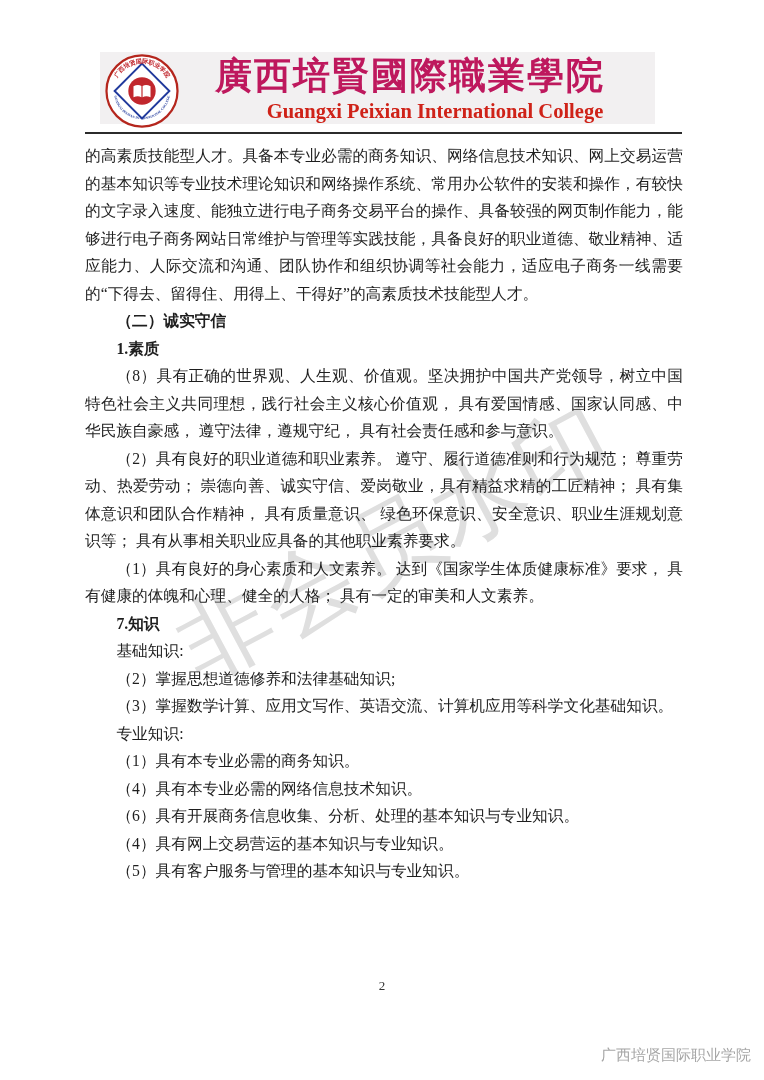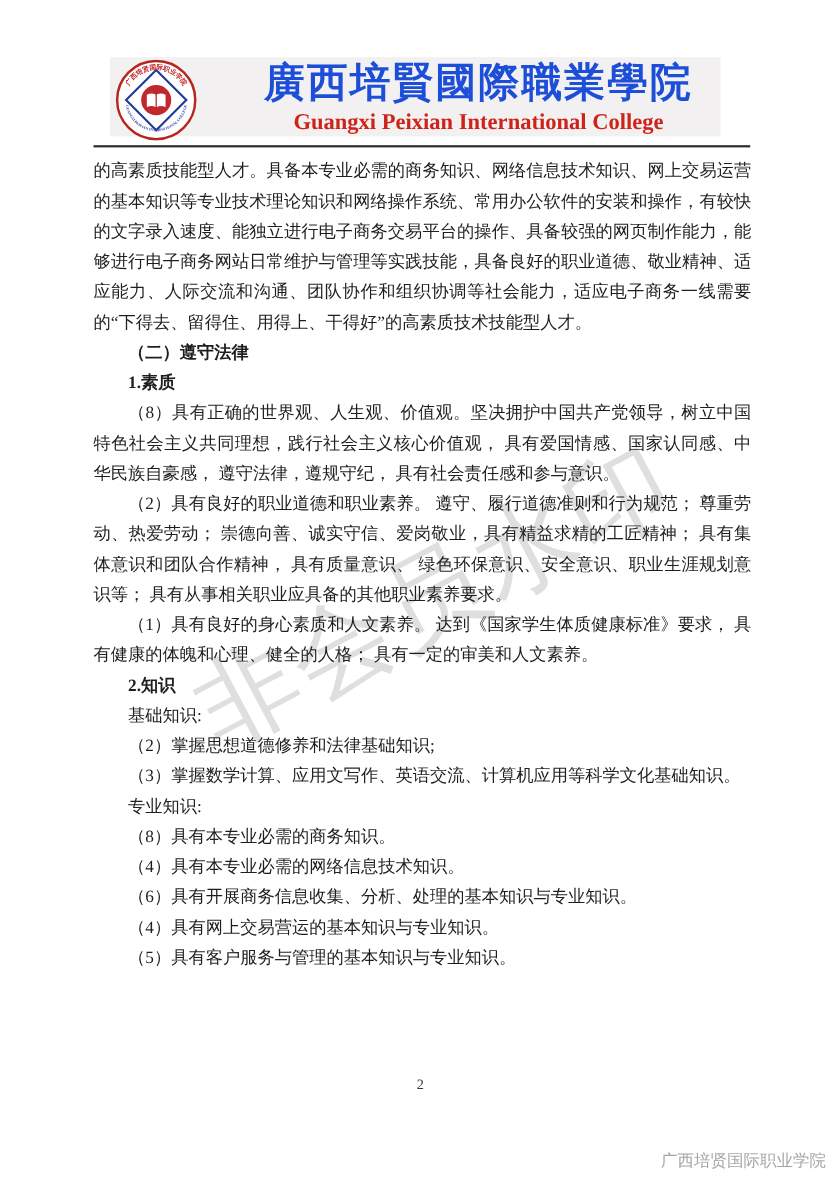--- a/index.html
+++ b/index.html
@@ -40,25 +40,25 @@
   .logo {
     position:absolute;
     left:5px; top:2px;
     width:74px; height:74px;
   }
   .band-title-zh {
     position:absolute;
     left:115px; top:2px;
     width:440px; height:44px;
     line-height:44px;
-    text-align:center;
+    text-align:left;
     font-size:37px;
     font-weight:bold;
     letter-spacing:2px;
-    color:#1d4ed8;
+    color:#be185d;
     white-space:nowrap;
   }
   .band-title-en {
     position:absolute;
     left:115px; top:47px;
     width:440px; height:24px;
     line-height:24px;
     text-align:center;
     font-size:20.5px;
     font-weight:bold;
@@ -134,31 +134,31 @@
       </text>
     </svg>
     <div class="band-title-zh">廣西培賢國際職業學院</div>
     <div class="band-title-en">Guangxi Peixian International College</div>
   </div>
 
   <div class="header-rule"></div>
 
   <div class="content">
     <p class="para">的高素质技能型人才。具备本专业必需的商务知识、网络信息技术知识、网上交易运营的基本知识等专业技术理论知识和网络操作系统、常用办公软件的安装和操作，有较快的文字录入速度、能独立进行电子商务交易平台的操作、具备较强的网页制作能力，能够进行电子商务网站日常维护与管理等实践技能，具备良好的职业道德、敬业精神、适应能力、人际交流和沟通、团队协作和组织协调等社会能力，适应电子商务一线需要的“下得去、留得住、用得上、干得好”的高素质技术技能型人才。</p>
-    <p class="h">（二）遵守法律</p>
+    <p class="h">（二）诚实守信</p>
     <p class="h">1.素质</p>
     <p class="pind">（8）具有正确的世界观、人生观、价值观。坚决拥护中国共产党领导，树立中国特色社会主义共同理想，践行社会主义核心价值观， 具有爱国情感、国家认同感、中华民族自豪感， 遵守法律，遵规守纪， 具有社会责任感和参与意识。</p>
     <p class="pind">（2）具有良好的职业道德和职业素养。 遵守、履行道德准则和行为规范； 尊重劳动、热爱劳动； 崇德向善、诚实守信、爱岗敬业，具有精益求精的工匠精神； 具有集体意识和团队合作精神， 具有质量意识、 绿色环保意识、安全意识、职业生涯规划意识等； 具有从事相关职业应具备的其他职业素养要求。</p>
     <p class="pind">（1）具有良好的身心素质和人文素养。 达到《国家学生体质健康标准》要求， 具有健康的体魄和心理、健全的人格； 具有一定的审美和人文素养。</p>
-    <p class="h">2.知识</p>
+    <p class="h">7.知识</p>
     <p class="li">基础知识:</p>
     <p class="li">（2）掌握思想道德修养和法律基础知识;</p>
     <p class="li">（3）掌握数学计算、应用文写作、英语交流、计算机应用等科学文化基础知识。</p>
     <p class="li">专业知识:</p>
-    <p class="li">（8）具有本专业必需的商务知识。</p>
+    <p class="li">（1）具有本专业必需的商务知识。</p>
     <p class="li">（4）具有本专业必需的网络信息技术知识。</p>
     <p class="li">（6）具有开展商务信息收集、分析、处理的基本知识与专业知识。</p>
     <p class="li">（4）具有网上交易营运的基本知识与专业知识。</p>
     <p class="li">（5）具有客户服务与管理的基本知识与专业知识。</p>
   </div>
 
   <div class="page-num">2</div>
 
   <div class="corner-wm">广西培贤国际职业学院</div>
 

